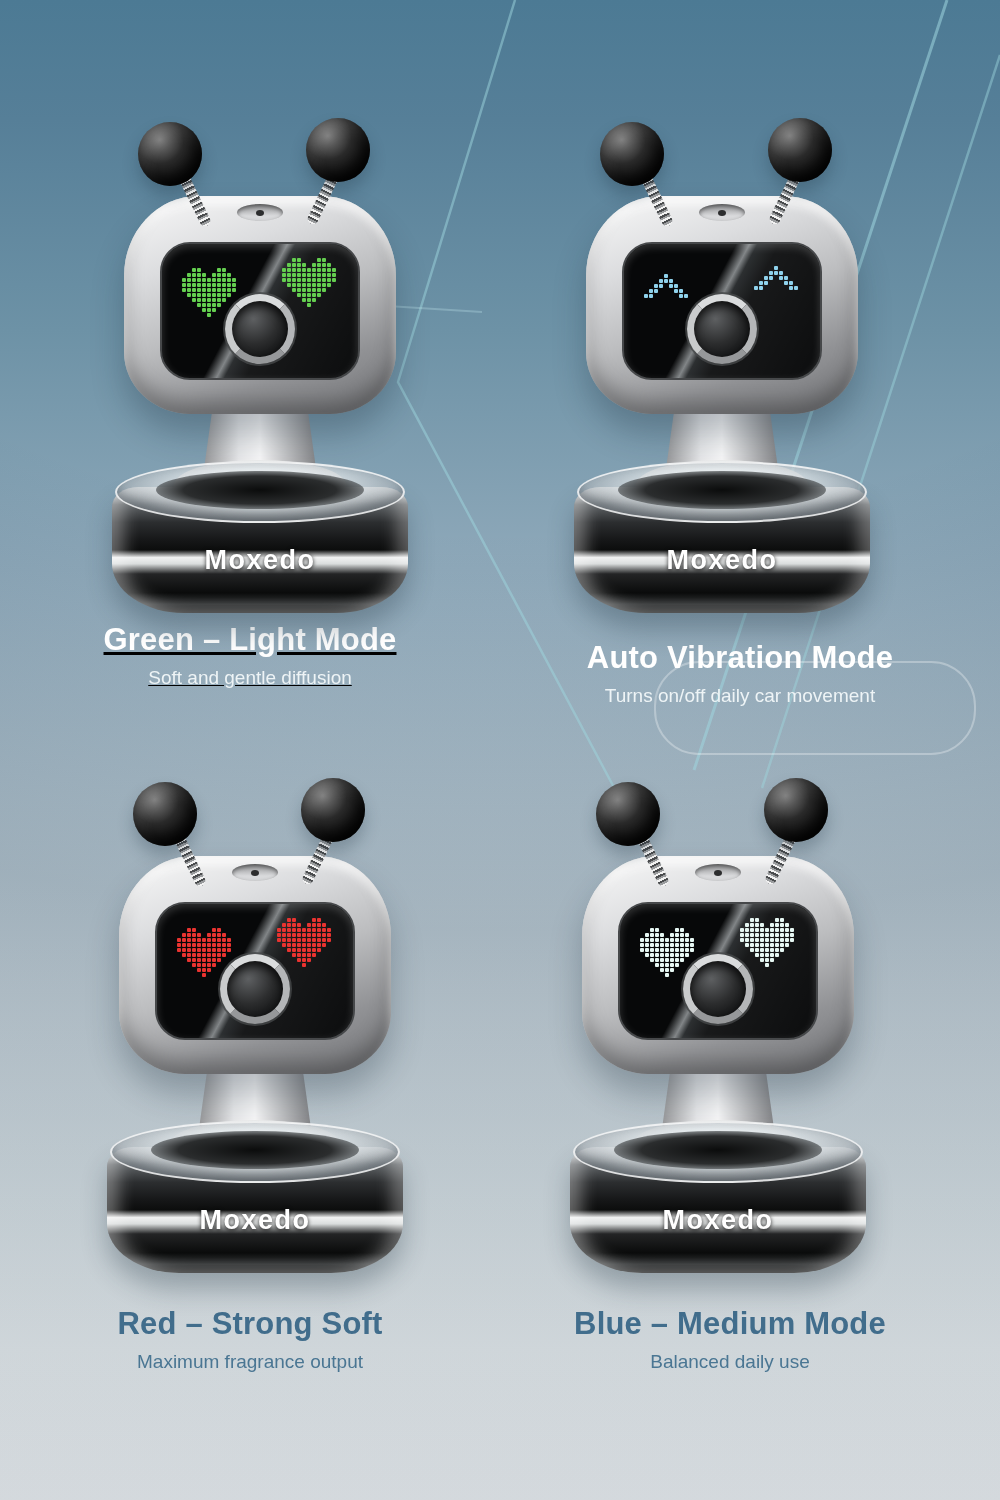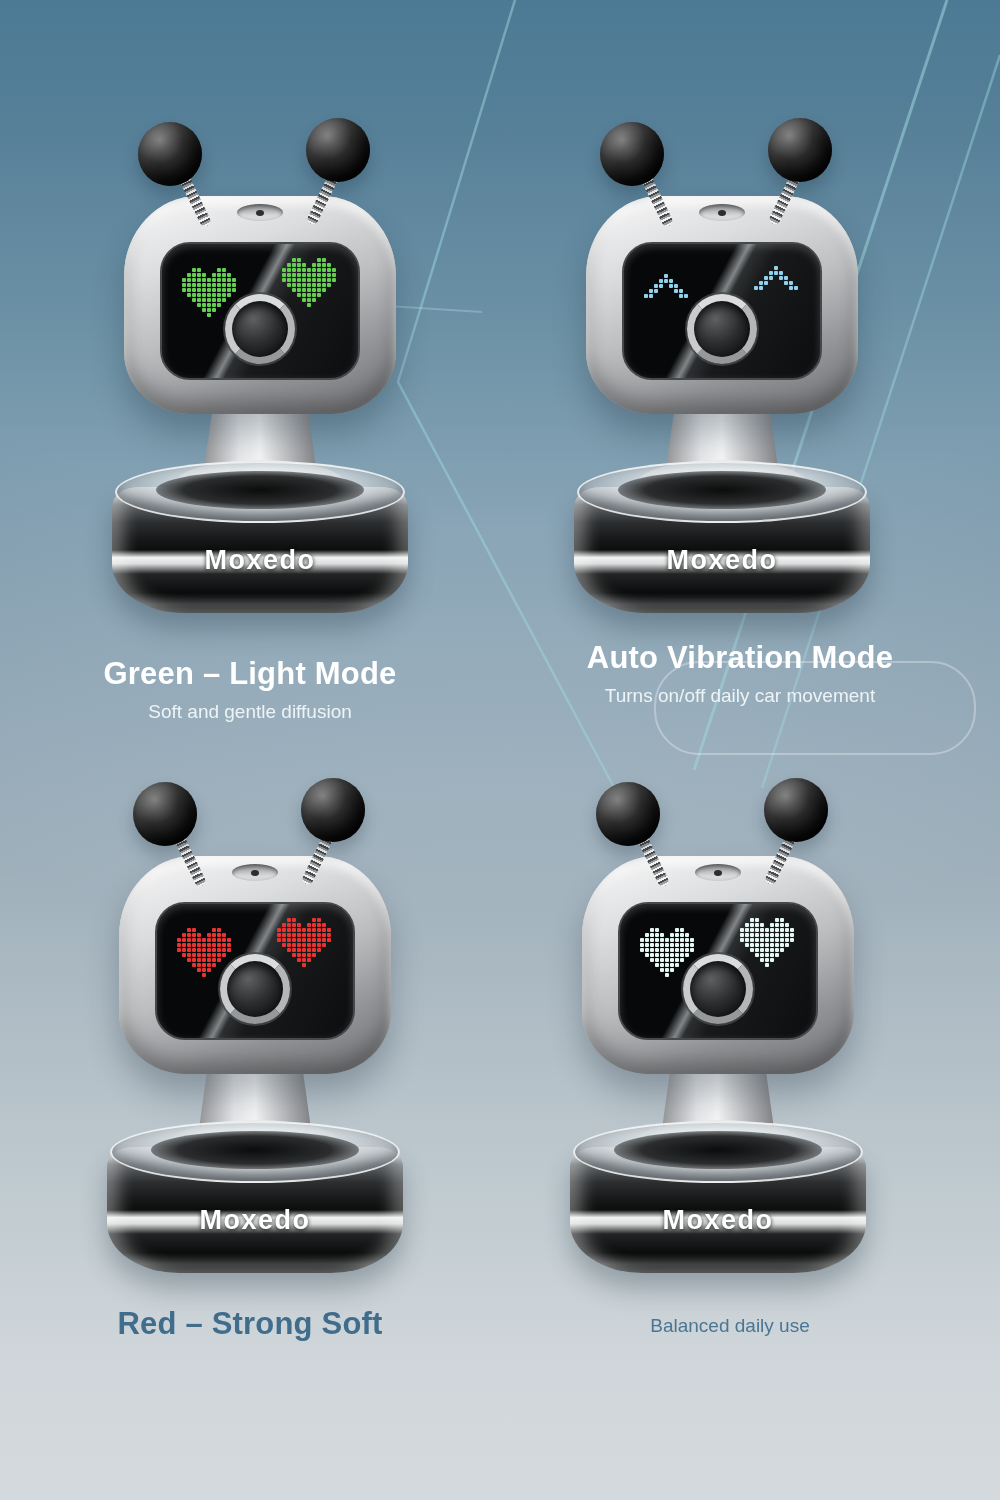--- a/index.html
+++ b/index.html
@@ -651,27 +651,29 @@
               <rect x="25" y="40" width="4" height="4" rx="1" fill="#e6f7f3"></rect>
               <rect x="30" y="40" width="4" height="4" rx="1" fill="#e6f7f3"></rect>
               <rect x="25" y="45" width="4" height="4" rx="1" fill="#e6f7f3"></rect>
             </svg></span>
         <div class="mouth"></div>
         <div class="screen-sheen"></div>
       </div>
     </div>
   </div>
 
-  <div class="caption light" style="left:15px; top:656px; width:470px;">
+  <div class="caption light" style="left:15px; top:622px; width:470px;text-decoration:underline;">
     <h3>Green – Light Mode</h3>
     <p>Soft and gentle diffusion</p>
   </div>
   <div class="caption light" style="left:505px; top:640px; width:470px;">
     <h3>Auto Vibration Mode</h3>
     <p>Turns on/off daily car movement</p>
   </div>
   <div class="caption dark" style="left:15px; top:1306px; width:470px;">
     <h3>Red – Strong Soft</h3>
+    <p>Maximum fragrance output</p>
   </div>
   <div class="caption dark" style="left:500px; top:1306px; width:460px;">
+    <h3>Blue – Medium Mode</h3>
     <p>Balanced daily use</p>
   </div>
 </div>
 
 </body></html>

